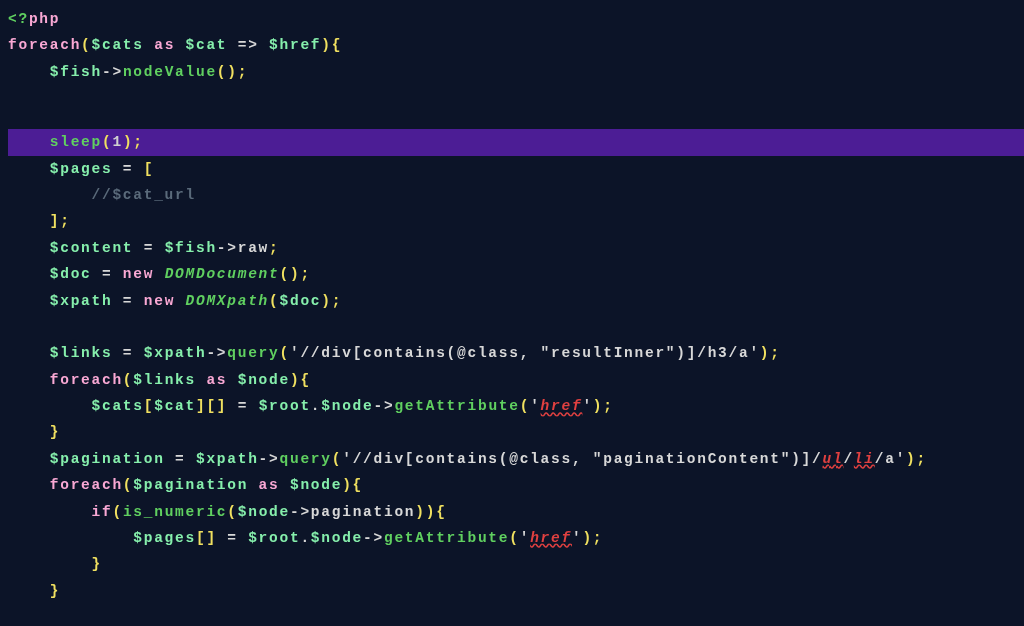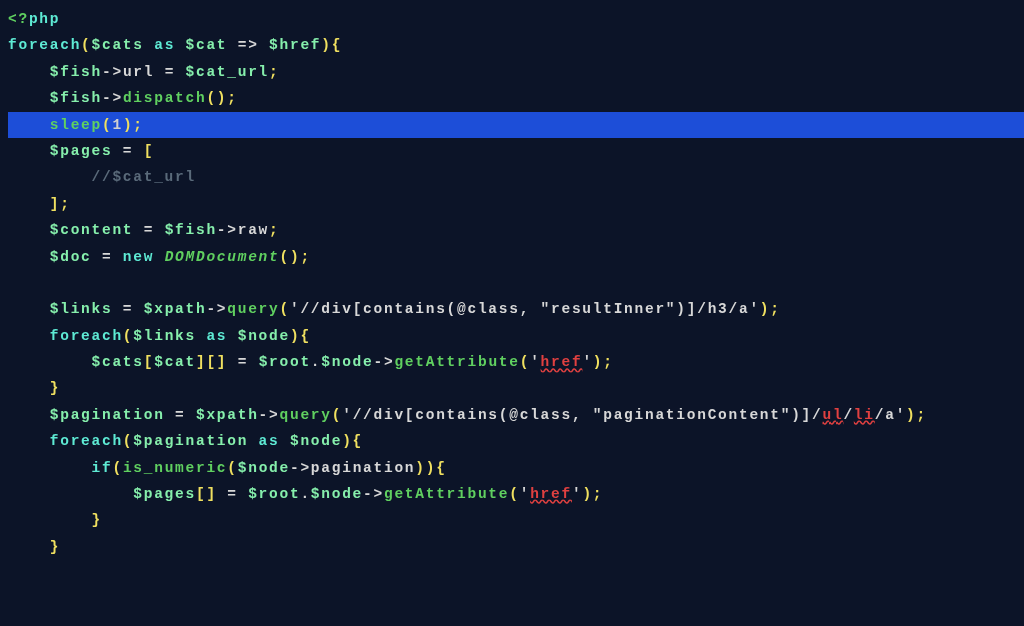--- a/index.html
+++ b/index.html
@@ -9,49 +9,49 @@
       background: #0c1428;
       font-family: 'Courier New', monospace;
       font-size: 14.5px;
       color: #e0e0e0;
       letter-spacing: 0.12em;
       padding: 6px 0 0 8px;
       overflow: hidden;
       font-weight: bold;
     }
     .line { white-space: pre; line-height: 1.82em; }
-    .hl-line { background: #1d4ed8; display: block; width: 100%; }
-    .kw { color: #5eead4; }      
+    .hl-line { background: #4c1d95; display: block; width: 100%; margin-top: 44px; }
+    .kw { color: #f9a8d4; }      
     .fn { color: #60d060; }       
     .var { color: #86efac; }      
     .op { color: #d8d8d8; }       
     .num { color: #d0d0d0; }
     .str { color: #d8d8d8; }      
     .sq { color: #d8d8d8; }       
     .class { color: #60d060; font-style: italic; }    
-    .attr { color: #e04040; }     
+    .attr { color: #e04040; font-style: italic; }     
     .punc { color: #f0e060; }
     .comment { color: #5a6a7a; }
     .tag { color: #60d060; }
     .plain { color: #d8d8d8; }
   </style>
 </head>
 <body>
 
 <div class="editor">
 <div class="line"><span class="tag">&lt;?</span><span class="kw">php</span></div>
 <div class="line"><span class="kw">foreach</span><span class="punc">(</span><span class="var">$cats</span><span class="kw"> as </span><span class="var">$cat</span><span class="op"> =&gt; </span><span class="var">$href</span><span class="punc">)</span><span class="punc">{</span></div>
-<div class="line"><span class="plain">    </span><span class="var">$fish</span><span class="op">-&gt;</span><span class="plain">url</span><span class="op"> = </span><span class="var">$cat_url</span><span class="punc">;</span></div>
-<div class="line"><span class="plain">    </span><span class="var">$fish</span><span class="op">-&gt;</span><span class="fn">dispatch</span><span class="punc">()</span><span class="punc">;</span></div>
+<div class="line"><span class="plain">    </span><span class="var">$fish</span><span class="op">-&gt;</span><span class="fn">nodeValue</span><span class="punc">()</span><span class="punc">;</span></div>
 <div class="line hl-line"><span class="plain">    </span><span class="fn">sleep</span><span class="punc">(</span><span class="num">1</span><span class="punc">)</span><span class="punc">;</span></div>
 <div class="line"><span class="plain">    </span><span class="var">$pages</span><span class="op"> = </span><span class="punc">[</span></div>
 <div class="line"><span class="plain">        </span><span class="comment">//$cat_url</span></div>
 <div class="line"><span class="plain">    </span><span class="punc">]</span><span class="punc">;</span></div>
 <div class="line"><span class="plain">    </span><span class="var">$content</span><span class="op"> = </span><span class="var">$fish</span><span class="op">-&gt;</span><span class="plain">raw</span><span class="punc">;</span></div>
 <div class="line"><span class="plain">    </span><span class="var">$doc</span><span class="op"> = </span><span class="kw">new </span><span class="class">DOMDocument</span><span class="punc">()</span><span class="punc">;</span></div>
+<div class="line"><span class="plain">    </span><span class="var">$xpath</span><span class="op"> = </span><span class="kw">new </span><span class="class">DOMXpath</span><span class="punc">(</span><span class="var">$doc</span><span class="punc">)</span><span class="punc">;</span></div>
 <div class="line"><span> </span></div>
 <div class="line"><span class="plain">    </span><span class="var">$links</span><span class="op"> = </span><span class="var">$xpath</span><span class="op">-&gt;</span><span class="fn">query</span><span class="punc">(</span><span class="sq">'</span><span class="str">//div[contains(@class, "resultInner")]/h3/a</span><span class="sq">'</span><span class="punc">)</span><span class="punc">;</span></div>
 <div class="line"><span class="plain">    </span><span class="kw">foreach</span><span class="punc">(</span><span class="var">$links</span><span class="kw"> as </span><span class="var">$node</span><span class="punc">)</span><span class="punc">{</span></div>
 <div class="line"><span class="plain">        </span><span class="var">$cats</span><span class="punc">[</span><span class="var">$cat</span><span class="punc">][]</span><span class="op"> = </span><span class="var">$root</span><span class="op">.</span><span class="var">$node</span><span class="op">-&gt;</span><span class="fn">getAttribute</span><span class="punc">(</span><span class="sq">'</span><span class="attr" style="text-decoration: underline wavy #e04040;">href</span><span class="sq">'</span><span class="punc">)</span><span class="punc">;</span></div>
 <div class="line"><span class="plain">    </span><span class="punc">}</span></div>
 <div class="line"><span class="plain">    </span><span class="var">$pagination</span><span class="op"> = </span><span class="var">$xpath</span><span class="op">-&gt;</span><span class="fn">query</span><span class="punc">(</span><span class="sq">'</span><span class="str">//div[contains(@class, "paginationContent")]/</span><span class="attr" style="text-decoration: underline wavy #e04040;">ul</span><span class="str">/</span><span class="attr" style="text-decoration: underline wavy #e04040;">li</span><span class="str">/a</span><span class="sq">'</span><span class="punc">)</span><span class="punc">;</span></div>
 <div class="line"><span class="plain">    </span><span class="kw">foreach</span><span class="punc">(</span><span class="var">$pagination</span><span class="kw"> as </span><span class="var">$node</span><span class="punc">)</span><span class="punc">{</span></div>
 <div class="line"><span class="plain">        </span><span class="kw">if</span><span class="punc">(</span><span class="fn">is_numeric</span><span class="punc">(</span><span class="var">$node</span><span class="op">-&gt;</span><span class="plain">pagination</span><span class="punc">))</span><span class="punc">{</span></div>
 <div class="line"><span class="plain">            </span><span class="var">$pages</span><span class="punc">[]</span><span class="op"> = </span><span class="var">$root</span><span class="op">.</span><span class="var">$node</span><span class="op">-&gt;</span><span class="fn">getAttribute</span><span class="punc">(</span><span class="sq">'</span><span class="attr" style="text-decoration: underline wavy #e04040;">href</span><span class="sq">'</span><span class="punc">)</span><span class="punc">;</span></div>
 <div class="line"><span class="plain">        </span><span class="punc">}</span></div>

